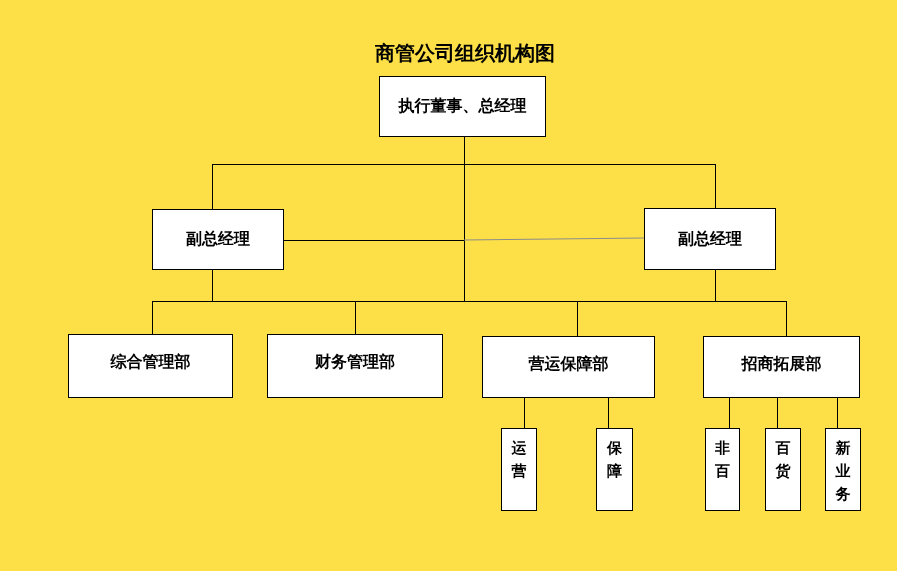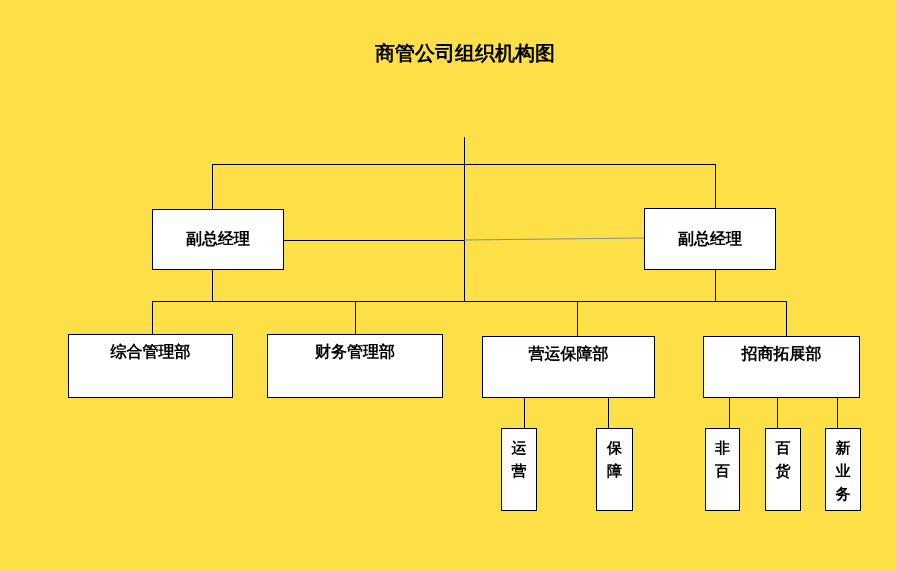--- a/index.html
+++ b/index.html
@@ -40,21 +40,21 @@
     display: flex;
     align-items: center;
     justify-content: center;
     font-size: 16px;
     font-weight: bold;
     color: #000;
     white-space: nowrap;
   }
   .box.dept {
     align-items: flex-start;
-    padding-top: 7px;
+    padding-top: 17px;
     text-align: right;
   }
   .box.team {
     align-items: flex-start;
     padding-top: 8px;
     font-size: 15px;
     line-height: 23px;
     white-space: pre-line;
     text-align: center;
   }
@@ -99,20 +99,21 @@
 
     <line x1="524" y1="398" x2="524" y2="428" stroke="#000" stroke-width="1"></line>
     <line x1="608" y1="398" x2="608" y2="428" stroke="#000" stroke-width="1"></line>
     <line x1="729" y1="398" x2="729" y2="428" stroke="#000" stroke-width="1"></line>
     <line x1="777" y1="398" x2="777" y2="428" stroke="#000" stroke-width="1"></line>
     <line x1="837" y1="398" x2="837" y2="428" stroke="#000" stroke-width="1"></line>
   </svg>
 
   <div class="chart-title">商管公司组织机构图</div>
 
+  <div class="box b-root">执行董事、总经理</div>
 
   <div class="box b-dep-l">副总经理</div>
   <div class="box b-dep-r">副总经理</div>
 
   <div class="box dept b-d1">综合管理部</div>
   <div class="box dept b-d3">营运保障部</div>
   <div class="box dept b-d2">财务管理部</div>
   <div class="box dept b-d4">招商拓展部</div>
 
   <div class="box team b-t1">运

